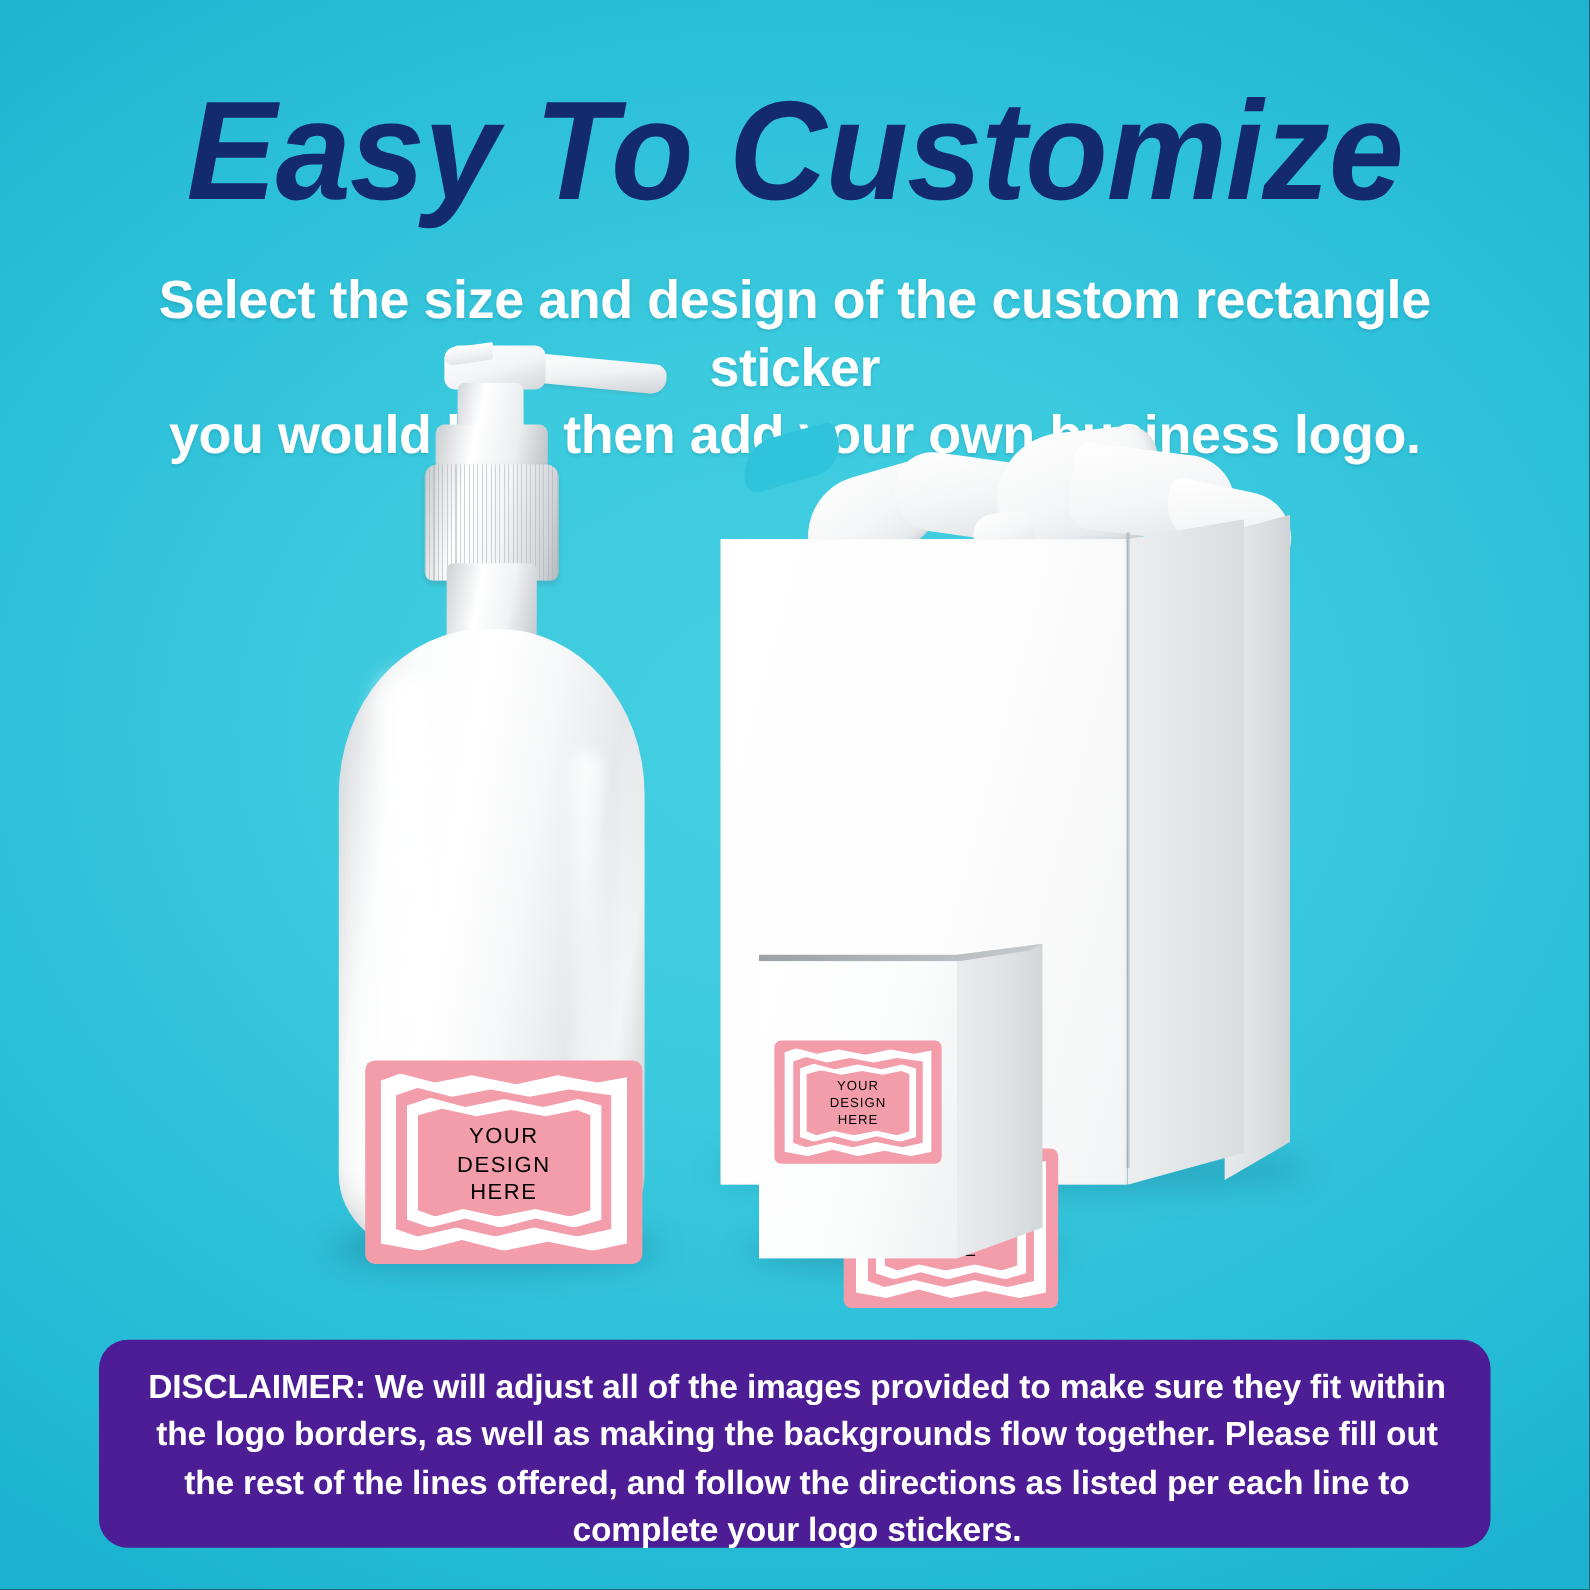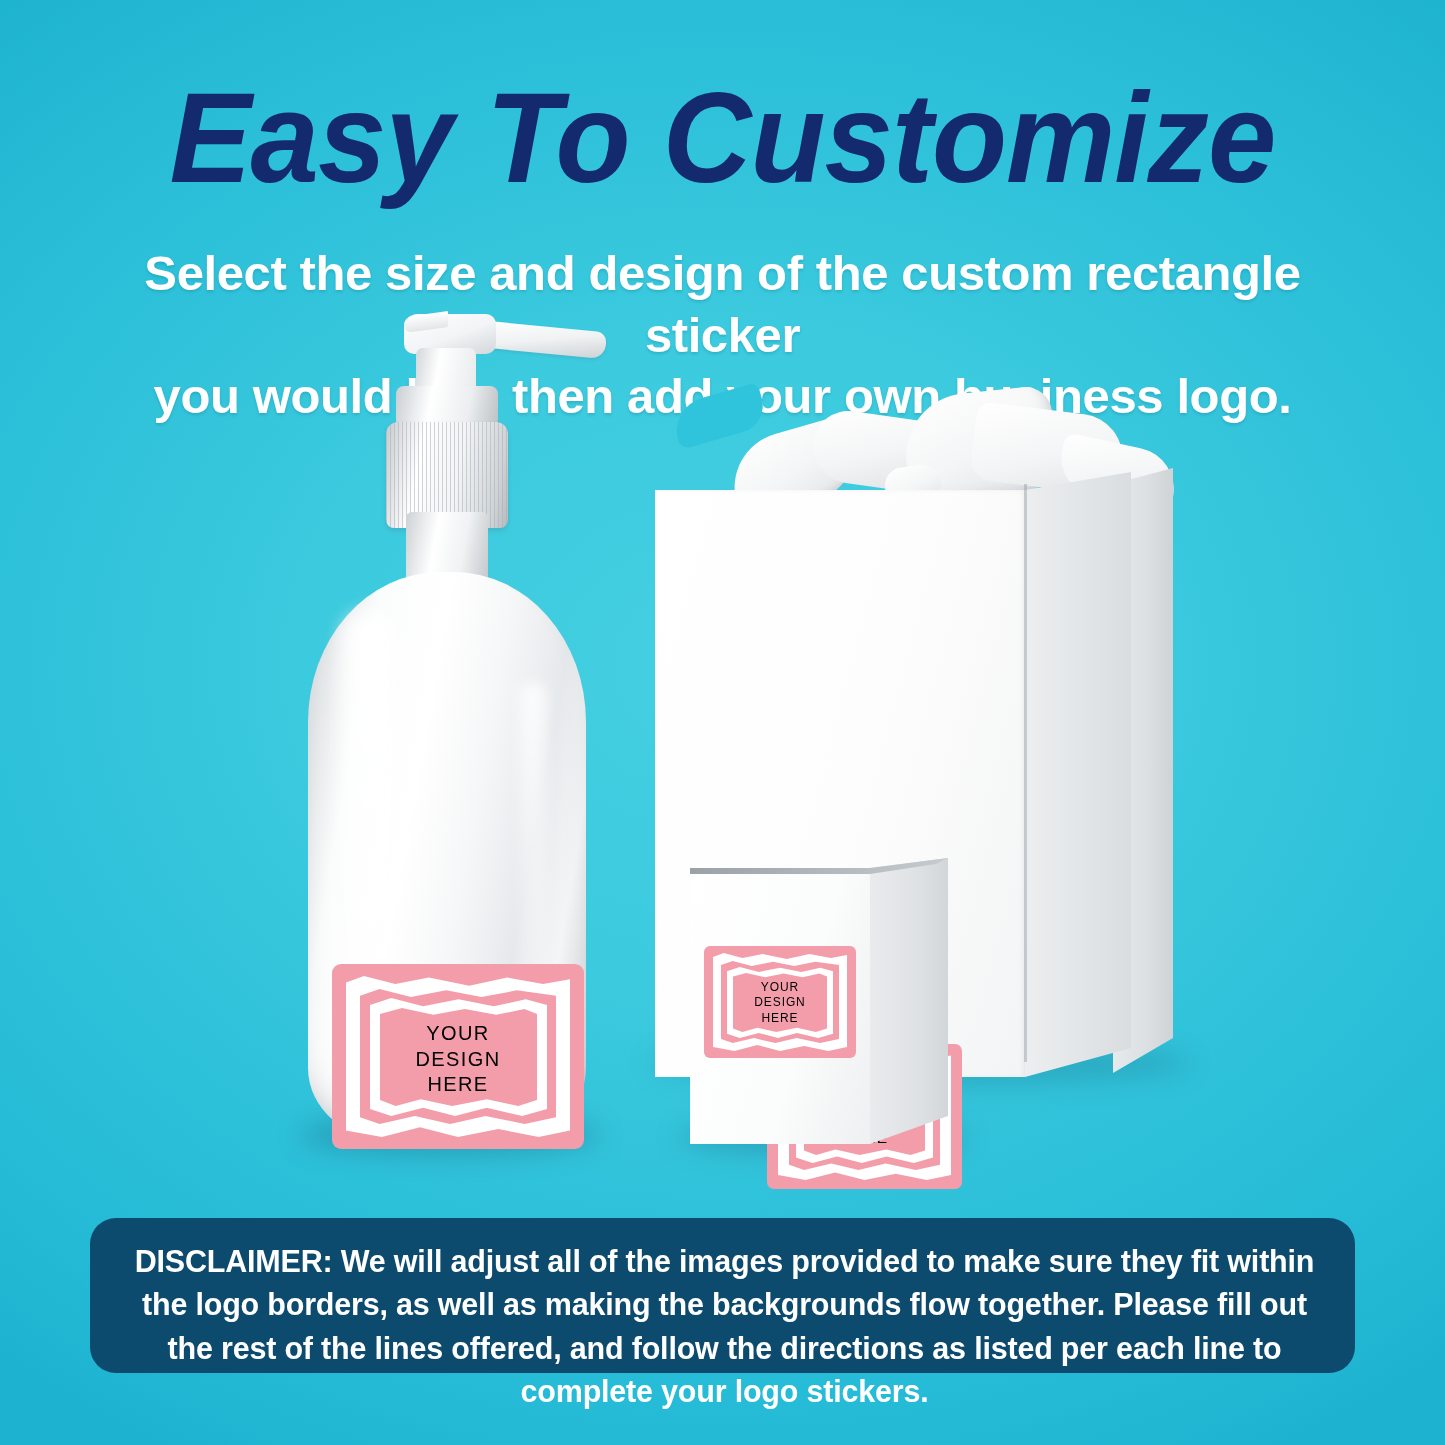--- a/index.html
+++ b/index.html
@@ -304,22 +304,22 @@
   .brush {
     position: absolute;
     background: #ffffff;
   }
   
   .disclaimer {
     position: absolute;
     left: 90px;
     top: 1218px;
     width: 1265px;
-    height: 155px;
-    background: #0c4a6e;
+    height: 189px;
+    background: #4c1d95;
     border-radius: 26px;
     box-sizing: border-box;
     padding: 22px 36px 0 40px;
   }
   .disclaimer p {
     margin: 0;
     text-align: center;
     color: #ffffff;
     font-size: 30.5px;
     line-height: 1.42;

